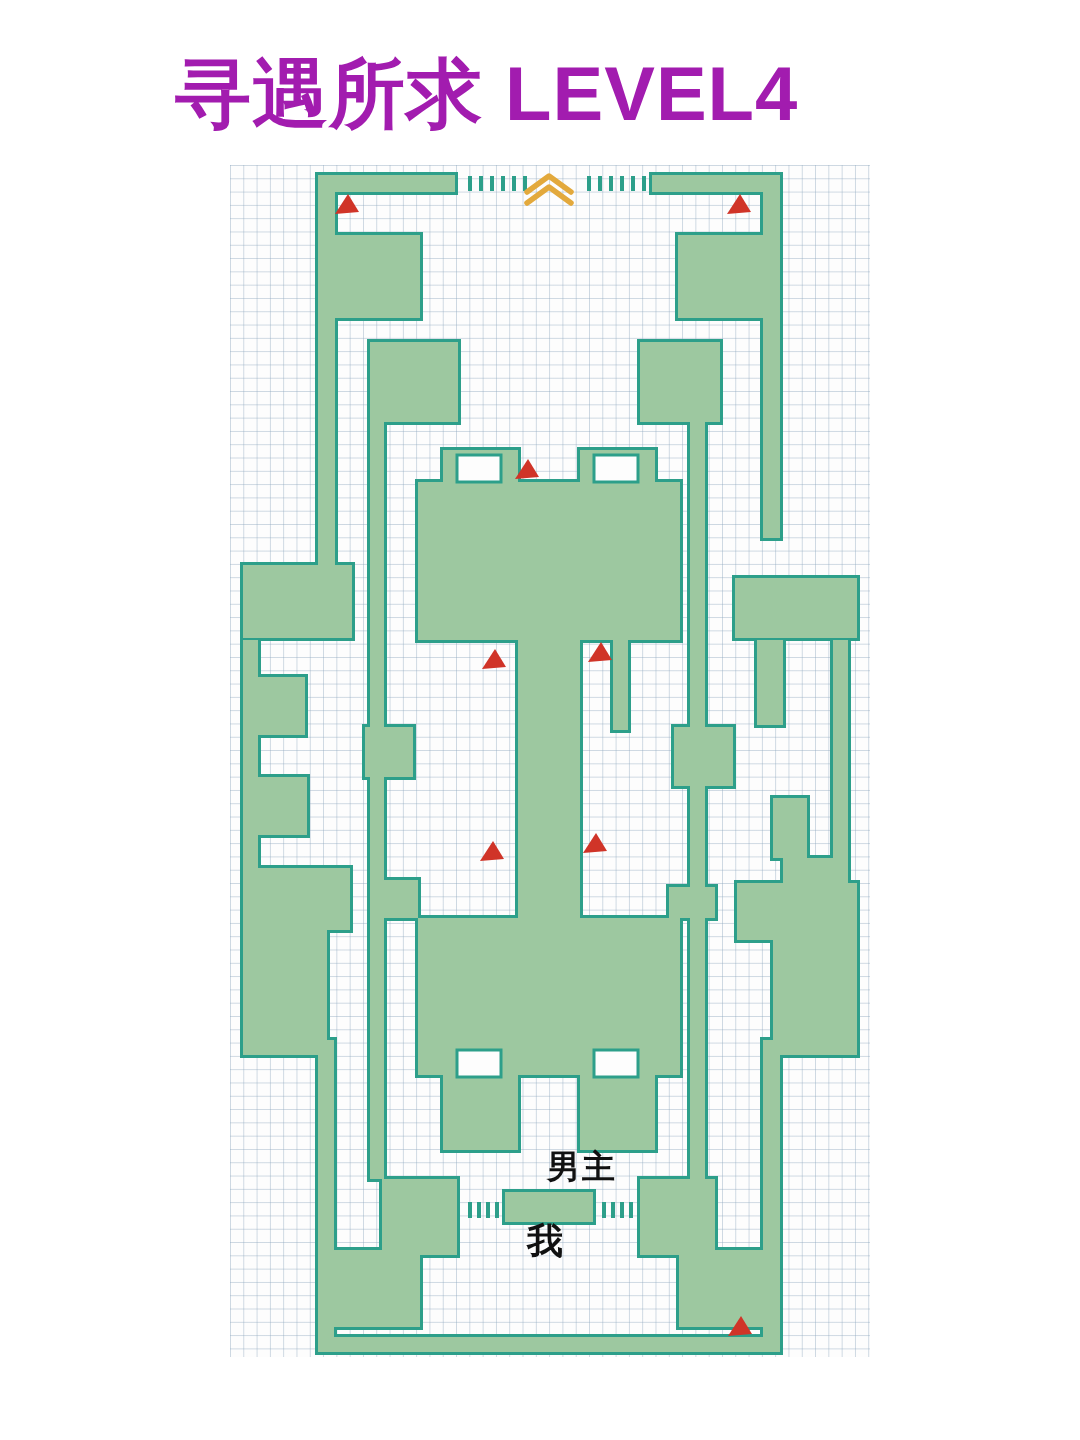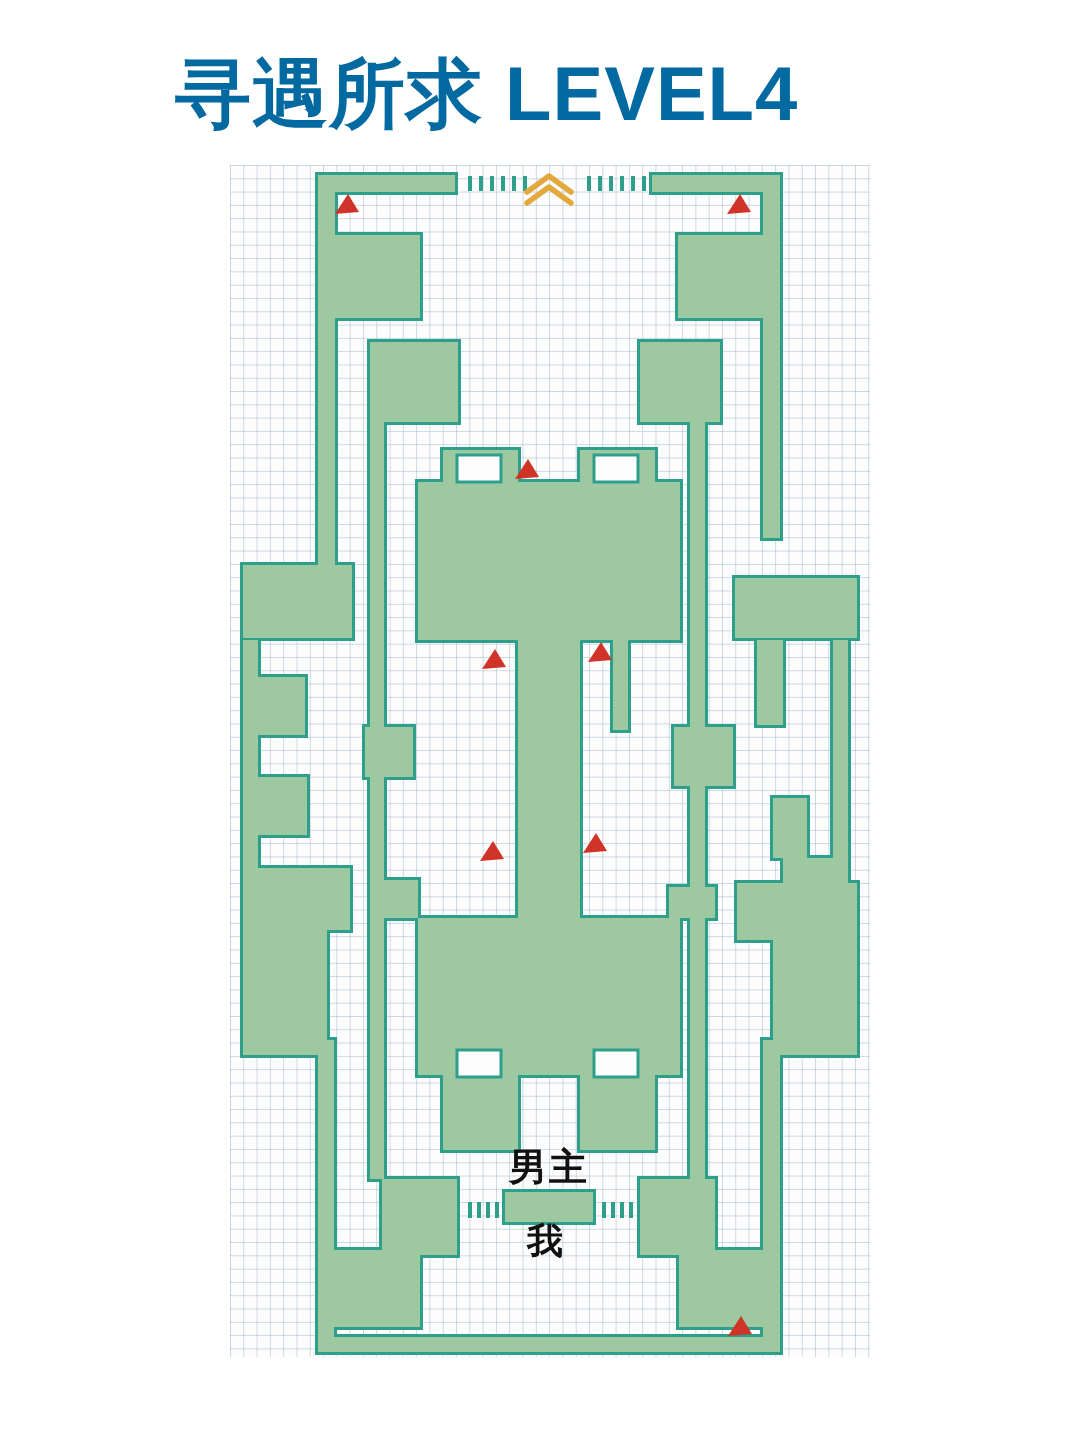--- a/index.html
+++ b/index.html
@@ -1,28 +1,28 @@
 <!DOCTYPE html>
 <html><head>
 <meta charset="utf-8">
 <style>
   html,body{margin:0;padding:0;background:#ffffff;width:1080px;height:1440px;overflow:hidden;
     font-family:"Liberation Sans","DejaVu Sans",sans-serif;}
   .page{position:relative;width:1080px;height:1440px;background:#ffffff;}
-  .title{position:absolute;left:175px;top:44px;font-size:76px;font-weight:800;color:#0369a1;
+  .title{position:absolute;left:175px;top:44px;font-size:76px;font-weight:800;color:#a21caf;
     letter-spacing:1px;white-space:nowrap;}
   .map{position:absolute;left:230px;top:165px;width:640px;height:1192px;background:#fdfdfd;
     background-image:
       linear-gradient(to right, rgba(146,170,192,0.45) 1px, transparent 1px),
       linear-gradient(to bottom, rgba(146,170,192,0.45) 1px, transparent 1px);
     background-size:13.3px 13.3px;}
   .map svg{position:absolute;left:0;top:0;}
   .map-label{position:absolute;transform:translate(-50%,-50%);color:#111;font-weight:800;
     white-space:nowrap;}
-  .label-npc{font-size:38px;letter-spacing:2px;}
+  .label-npc{font-size:33px;letter-spacing:2px;margin-left:33px;}
   .label-player{font-size:36px;}
 </style>
 </head>
 <body>
 
 <div class="page">
   <div class="title">寻遇所求 LEVEL4</div>
 
   <div class="map" id="map">
     <svg id="maze-svg" xmlns="http://www.w3.org/2000/svg" width="640" height="1192">

